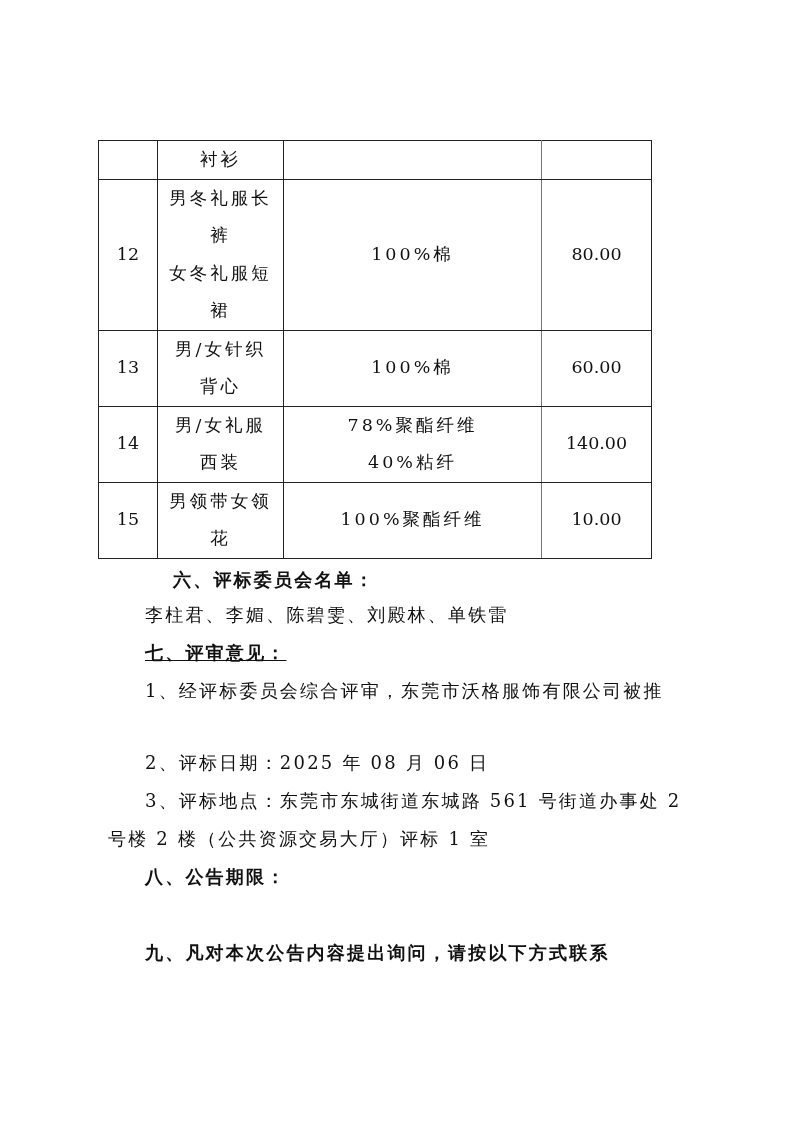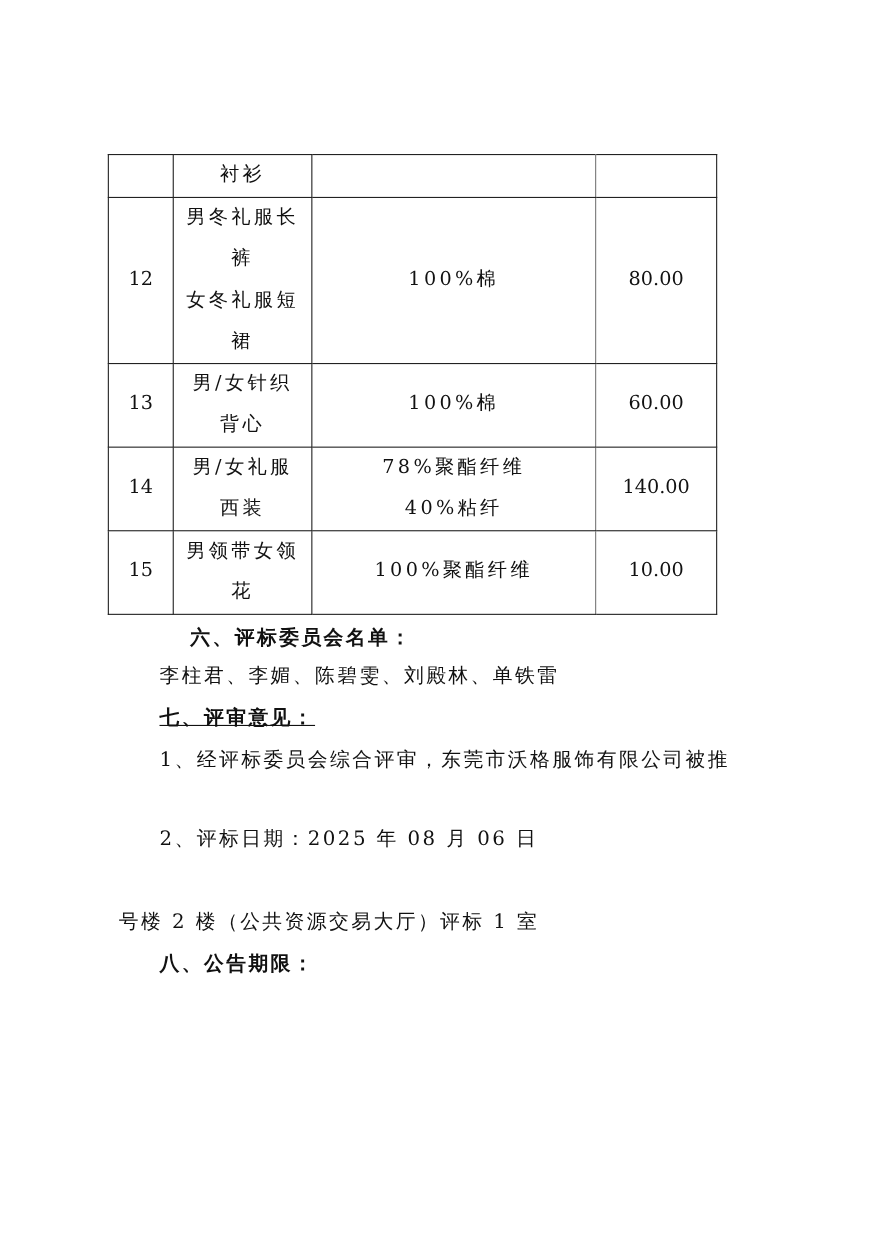--- a/index.html
+++ b/index.html
@@ -85,15 +85,17 @@
           <td>10.00</td>
         </tr>
       </tbody>
   </table>
 
   <div class="para bold" style="left:145px; top:568px;margin-left:28px;">六、评标委员会名单：</div>
   <div class="para" style="left:145px; top:603px;">李柱君、李媚、陈碧雯、刘殿林、单铁雷</div>
   <div class="para bold" style="left:145px; top:641px;text-decoration:underline;">七、评审意见：</div>
   <div class="para" style="left:145px; top:679px;">1、经评标委员会综合评审，东莞市沃格服饰有限公司被推</div>
   <div class="para" style="left:145px; top:751px;">2、评标日期：2025 年 08 月 06 日</div>
+  <div class="para" style="left:145px; top:789px;">3、评标地点：东莞市东城街道东城路 561 号街道办事处 2</div>
   <div class="para" style="left:108px; top:827px;">号楼 2 楼（公共资源交易大厅）评标 1 室</div>
   <div class="para bold" style="left:145px; top:865px;">八、公告期限：</div>
+  <div class="para bold" style="left:145px; top:941px;">九、凡对本次公告内容提出询问，请按以下方式联系</div>
 </div>
 
 </body></html>

